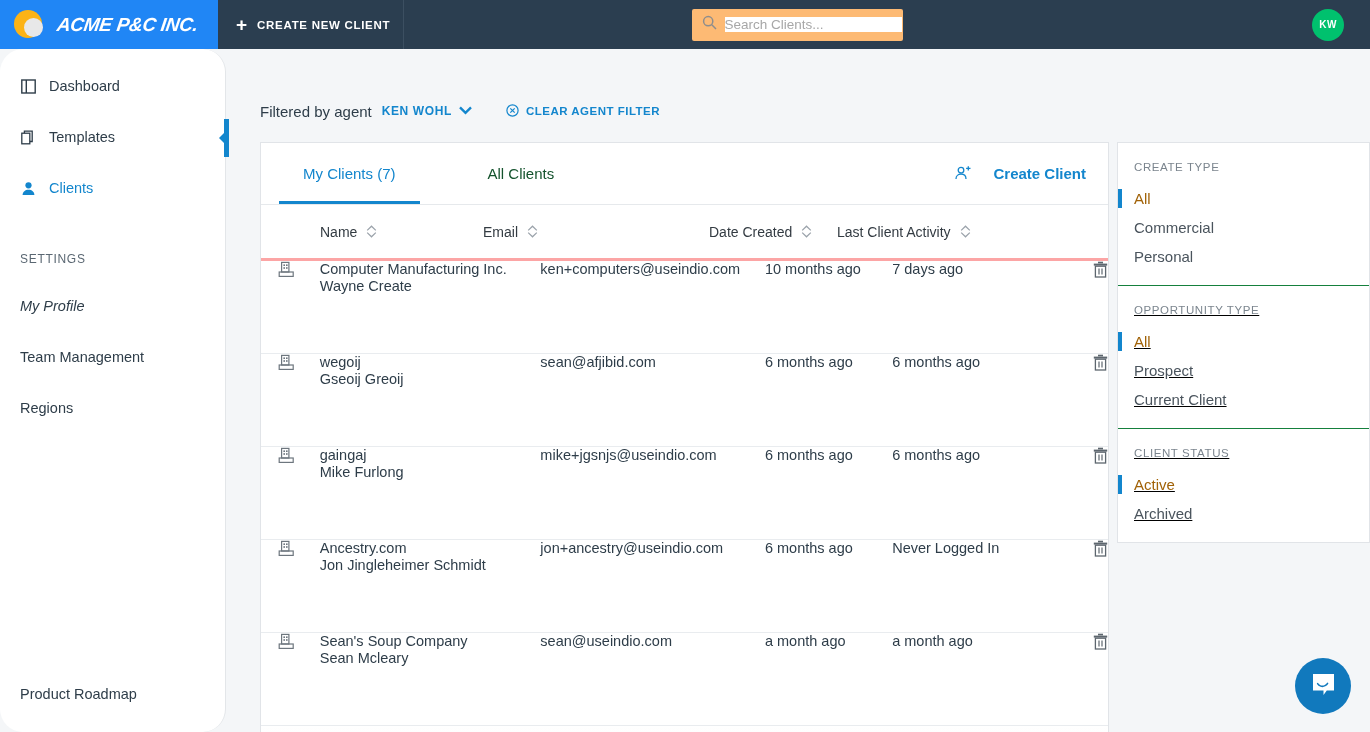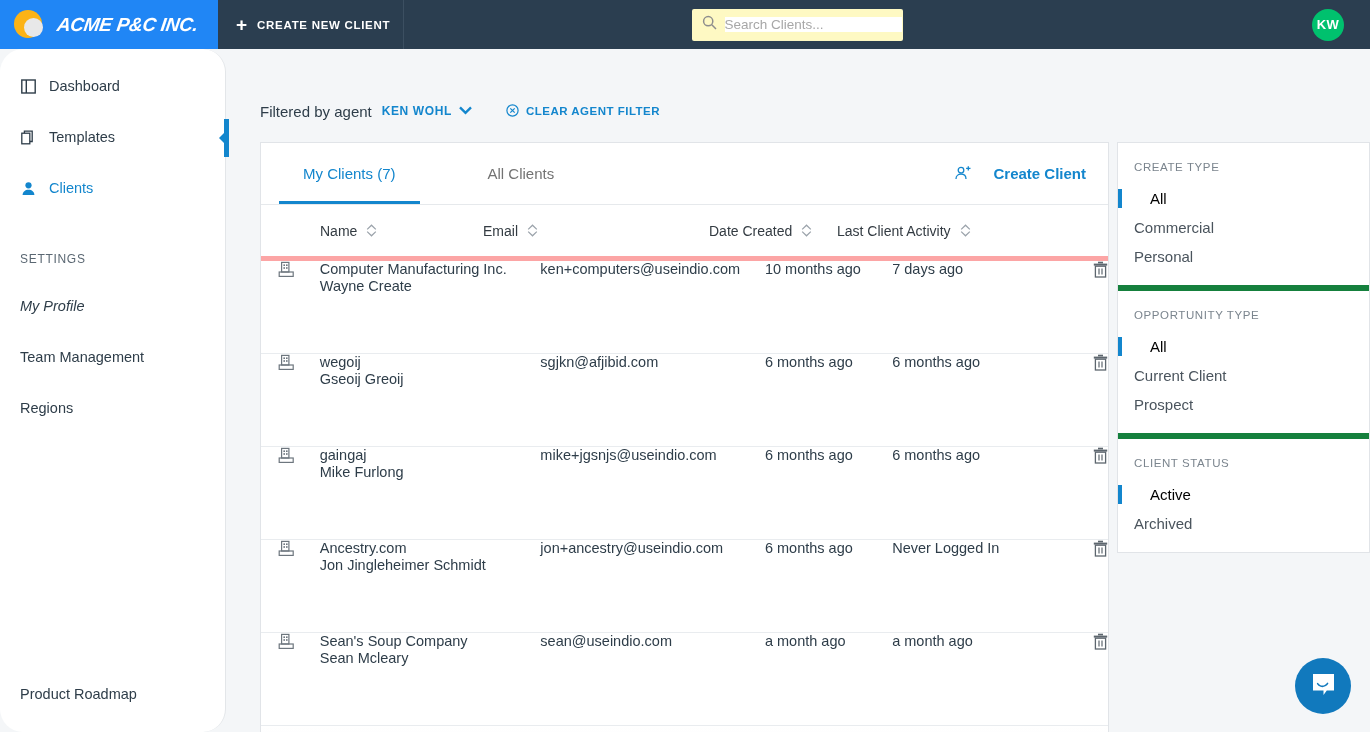--- a/index.html
+++ b/index.html
@@ -48,36 +48,36 @@
     color: #fff;
   }
   .plus-ico { font-size: 19px; font-weight: bold; line-height: 1; color:#fff; }
   .create-new-label {
     font-size: 11.5px; font-weight: bold; letter-spacing: 0.7px; color: #ffffff;
   }
   .search-wrap {
     flex: 1; display: flex; align-items: center; justify-content: center;
   }
   .search-box {
-    width: 211px; height: 32px; background: #fef9c3; border-radius: 2px;
+    width: 211px; height: 32px; background: #fdba74; border-radius: 2px;
     display: flex; align-items: center; padding: 0 10px; gap: 8px;
     margin-left: -60px;
   }
   .search-box svg { flex: none; }
   .search-input {
     border: none; outline: none; flex: 1;
     font-family: "Liberation Sans", sans-serif;
     font-size: 13.5px; color: #555;
   }
   .search-input::placeholder { color: #a7a7a7; }
   .avatar-wrap { width: 120px; display: flex; align-items: center; justify-content: flex-end; padding-right: 26px; }
   .avatar {
     width: 32px; height: 32px; border-radius: 50%;
     background: #00c16e; color: #fff;
-    font-size: 13px; font-weight: bold; letter-spacing: 0.3px;
+    font-size: 10px; font-weight: bold; letter-spacing: 0.3px;
     display: flex; align-items: center; justify-content: center;
   }
 
   
   .sidebar {
     position: absolute; top: 49px; left: 0;
     width: 226px; height: 683px;
     background: #ffffff;
     border-right: 1px solid #e3e6e9;
     z-index: 20;
@@ -144,37 +144,37 @@
     background: #ffffff;
     border: 1px solid #e1e4e8;
     border-bottom: none;
   }
   .tabs-row {
     height: 62px; display: flex; align-items: flex-end;
     border-bottom: 1px solid #e6e9ec; position: relative;
   }
   .tab {
     height: 100%; display: flex; align-items: center;
-    font-size: 15px; color: #737373; position: relative;
+    font-size: 15px; color: #14532d; position: relative;
   }
   .tab.t1 { padding: 0 24px; margin-left: 18px; color: #1386cd; }
   .tab.t2 { padding: 0 24px; margin-left: 44px; }
   .tab.active::after {
     content: ""; position: absolute; left: 0; right: 0; bottom: 0;
     height: 3px; background: #1386cd;
   }
   .create-client {
     position: absolute; right: 22px; top: 50%; transform: translateY(-50%);
     display: flex; align-items: center; gap: 21px;
     color: #1386cd; font-size: 15px; font-weight: bold;
   }
 
   .thead {
     height: 56px; display: flex; align-items: center;
-    border-bottom: 5px solid #fca5a5;
+    border-bottom: 3px solid #fca5a5;
     font-size: 14px; color: #333b42;
   }
   .th { display: flex; align-items: center; gap: 9px; }
   .th-name  { width: 222px; padding-left: 59px; }
   .th-email { width: 226px; }
   .th-date  { width: 128px; }
   .th-last  { width: 190px; }
   .sort-ico { display: inline-flex; flex-direction: column; gap: 1px; }
 
   .trow {
@@ -193,31 +193,31 @@
   .cell-last { width: 190px; }
   .cell-del { flex: 1; display: flex; justify-content: flex-start; padding-left: 12px; }
 
   
   .filters {
     position: absolute; left: 891px; top: 93px;
     width: 253px; background: #ffffff;
     border: 1px solid #e1e4e8;
   }
   .fgroup { padding: 18px 0 14px 0; }
-  .fgroup + .fgroup { border-top: 6px solid #15803d; }
+  .fgroup + .fgroup { border-top: 1px solid #15803d; text-decoration: underline; }
   .fgroup-title {
     font-size: 11.5px; letter-spacing: 0.6px; color: #7b858e;
     padding-left: 16px; margin-bottom: 11px;
   }
   .fopt {
     height: 29px; display: flex; align-items: center;
     padding-left: 16px; font-size: 15px; color: #4a545d;
     position: relative;
   }
-  .fopt.sel { color: #000000; padding-left: 32px; }
+  .fopt.sel { color: #a16207; padding-left: 16px; }
   .fopt.sel::before {
     content: ""; position: absolute; left: 0; top: 5px;
     width: 4px; height: 19px; background: #1386cd;
   }
 
   
   .intercom {
     position: absolute; left: 1295px; top: 658px;
     width: 56px; height: 56px; border-radius: 50%;
     background: #1179bd;
@@ -420,21 +420,21 @@
           <rect x="8" y="3.4" width="1.6" height="1.6" fill="#6d767e"></rect>
           <rect x="5.4" y="6.2" width="1.6" height="1.6" fill="#6d767e"></rect>
           <rect x="8" y="6.2" width="1.6" height="1.6" fill="#6d767e"></rect>
           <rect x="1.2" y="11" width="14" height="4.4" fill="none" stroke="#6d767e" stroke-width="1.2"></rect>
         </svg>
       </div>
       <div class="cell-name">
         <div>wegoij</div>
         <div class="sub">Gseoij Greoij</div>
       </div>
-      <div class="cell-email">sgjkn@afjibid.com</div>
+      <div class="cell-email">sean@afjibid.com</div>
       <div class="cell-date">6 months ago</div>
       <div class="cell-last">6 months ago</div>
       <div class="cell-del">
         <svg width="15" height="17" viewBox="0 0 15 17">
           <rect x="5" y="0.7" width="5" height="1.7" fill="#5d666e"></rect>
           <rect x="0.8" y="2.6" width="13.4" height="2" fill="#5d666e"></rect>
           <rect x="2.4" y="5.2" width="10.2" height="10.8" fill="none" stroke="#5d666e" stroke-width="1.3"></rect>
           <line x1="6" y1="7.6" x2="6" y2="13.6" stroke="#5d666e" stroke-width="1.2"></line>
           <line x1="9" y1="7.6" x2="9" y2="13.6" stroke="#5d666e" stroke-width="1.2"></line>
         </svg>
@@ -536,22 +536,22 @@
     <div class="fgroup">
       <div class="fgroup-title">CREATE TYPE</div>
       <div class="fopt sel">All</div>
       <div class="fopt">Commercial</div>
       <div class="fopt">Personal</div>
     </div>
 
     <div class="fgroup">
       <div class="fgroup-title">OPPORTUNITY TYPE</div>
       <div class="fopt sel">All</div>
+      <div class="fopt">Prospect</div>
       <div class="fopt">Current Client</div>
-      <div class="fopt">Prospect</div>
     </div>
 
     <div class="fgroup">
       <div class="fgroup-title">CLIENT STATUS</div>
       <div class="fopt sel">Active</div>
       <div class="fopt">Archived</div>
     </div>
   </div>
 </div>
 

